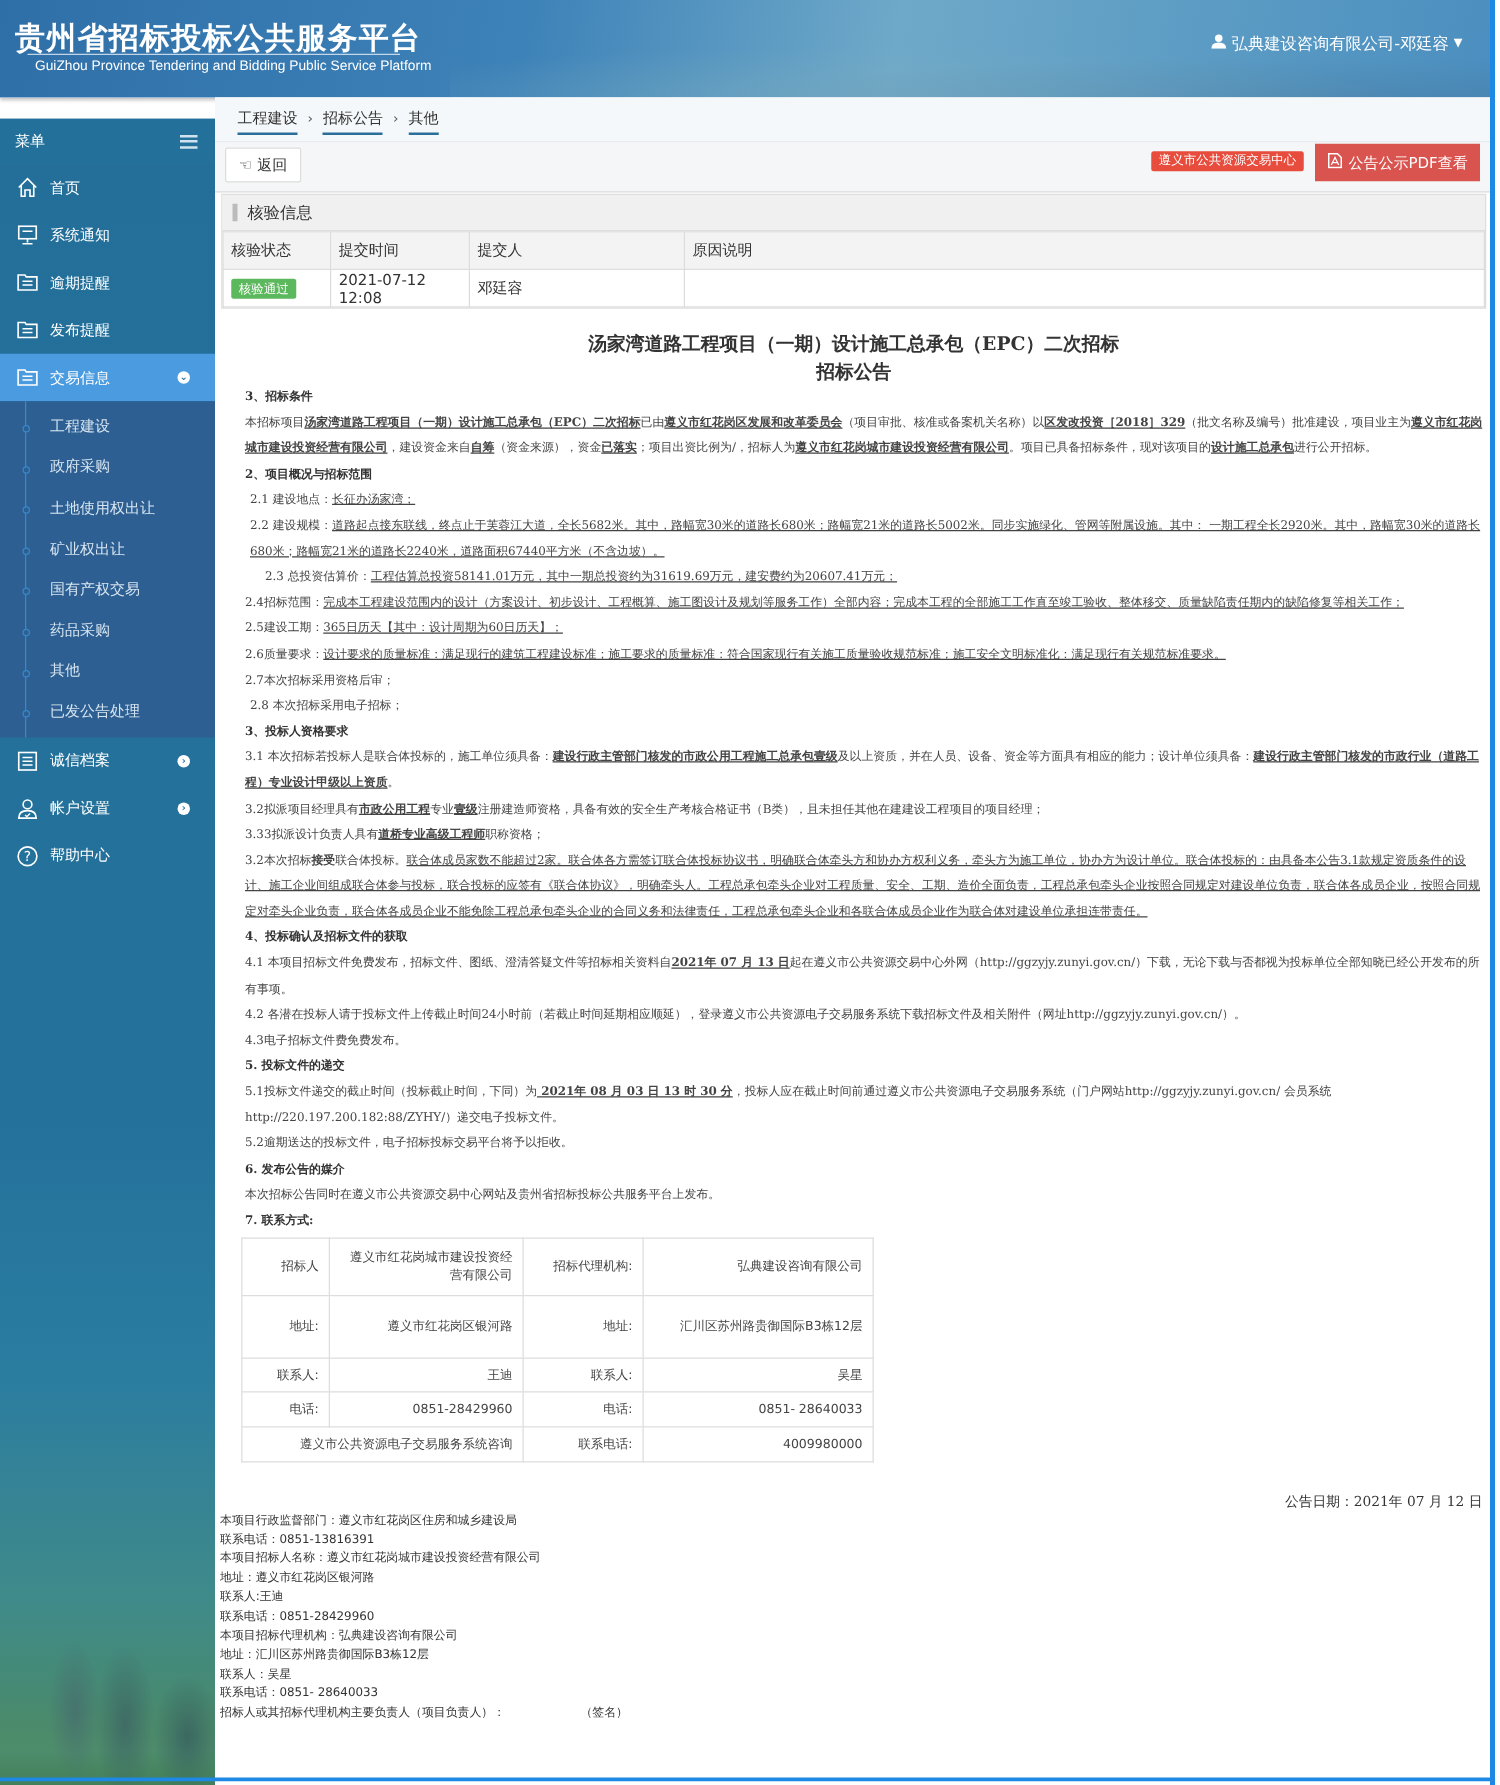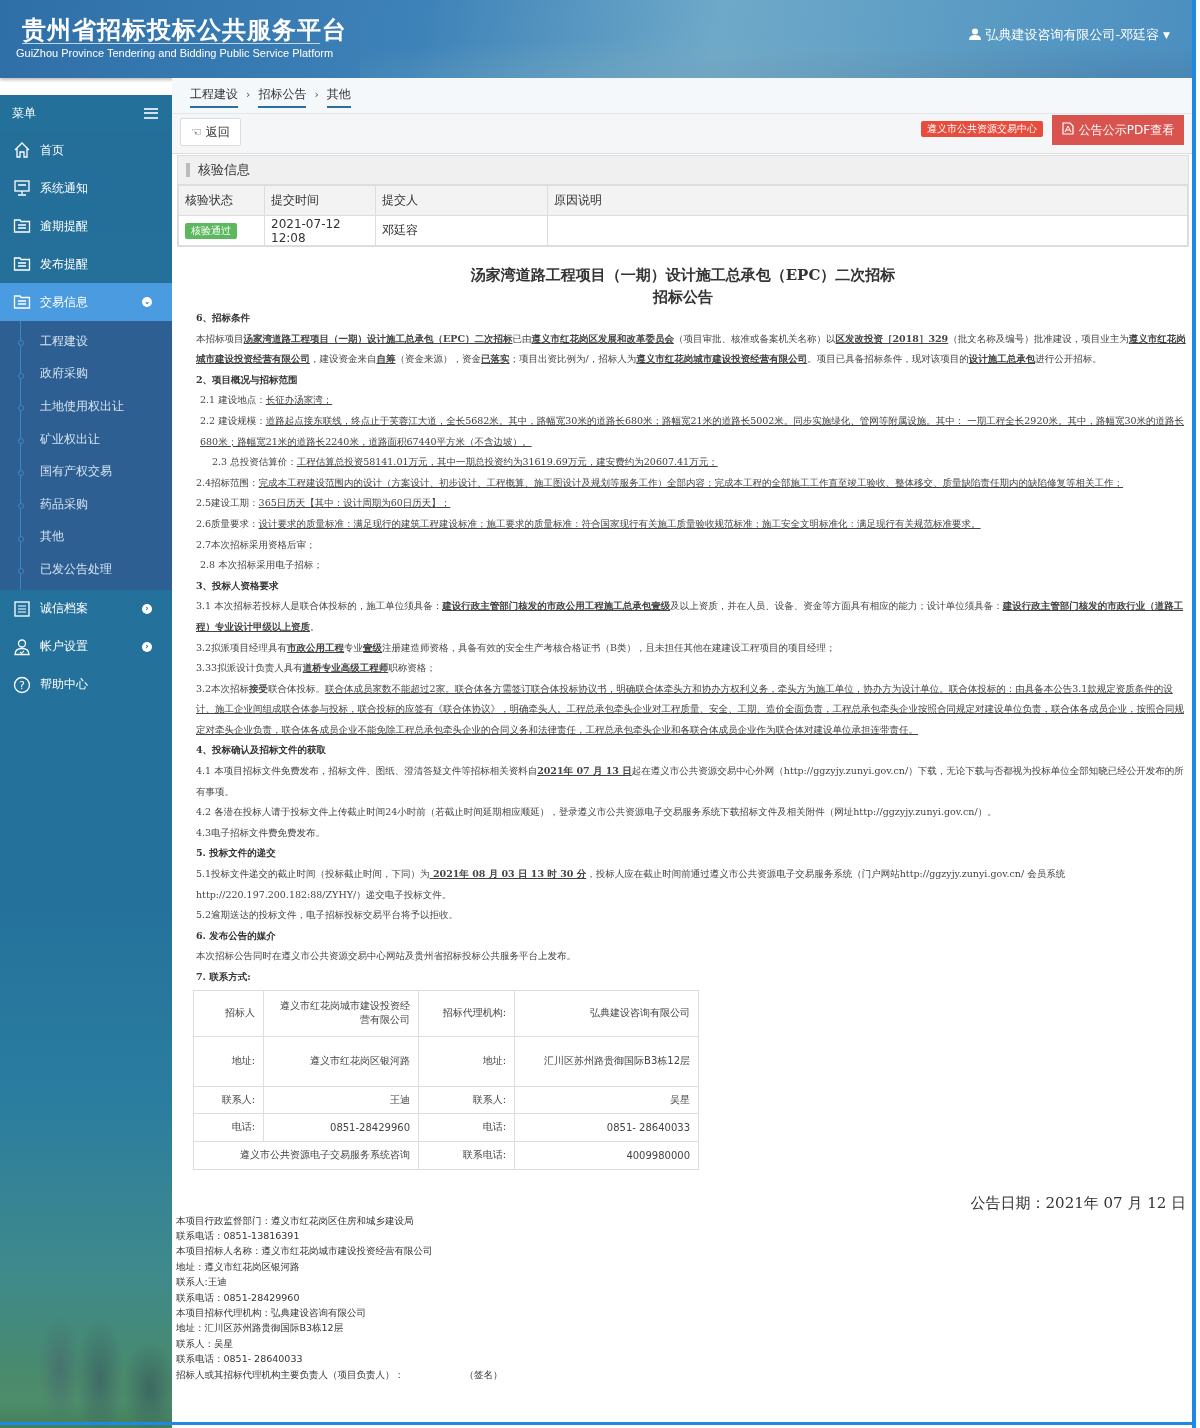--- a/index.html
+++ b/index.html
@@ -12,23 +12,23 @@
   .header {
     position: absolute; left: 0; top: 0; width: 1192px; height: 78px;
     background: linear-gradient(100deg, #2f6fa8 0%, #3d82b8 35%, #6fa9c9 60%, #5c9cc4 80%, #4b8fc0 100%);
     box-shadow: 0 2px 3px rgba(0,0,0,0.25);
   }
   .header .mount {
     position: absolute; left: 360px; top: 30px; width: 832px; height: 48px;
     background: radial-gradient(ellipse at 40% 100%, rgba(120,170,190,0.5), transparent 60%),
                 radial-gradient(ellipse at 85% 110%, rgba(70,120,160,0.5), transparent 50%);
   }
-  .logo-title { position: absolute; left: 22px; top: 14px; color: #fff; font-size: 24px; font-weight: bold; letter-spacing: 1px; }
+  .logo-title { position: absolute; left: 12px; top: 14px; color: #fff; font-size: 24px; font-weight: bold; letter-spacing: 1px; }
   .logo-line { position: absolute; left: 22px; top: 43px; width: 298px; height: 1px; background: rgba(255,255,255,0.7); }
-  .logo-sub { position: absolute; left: 16px; top: 47px; color: #fff; font-size: 11px; font-family: "Liberation Sans", sans-serif; }
+  .logo-sub { position: absolute; left: 28px; top: 47px; color: #fff; font-size: 11px; font-family: "Liberation Sans", sans-serif; }
   .user-menu { position: absolute; right: 22px; top: 26px; color: #fff; font-size: 13px; display: flex; align-items: center; gap: 4px; }
   .user-menu .caret { font-size: 9px; }
 
   
   .frame-right { position: absolute; left: 1192px; top: 0; width: 4px; height: 1428px; background: #1e88e5; }
   .frame-bottom { position: absolute; left: 0; top: 1422px; width: 1196px; height: 3px; background: #1e88e5; }
 
   
   .sidebar {
     position: absolute; left: 0; top: 78px; width: 172px; height: 1344px;
@@ -82,21 +82,21 @@
   .doc-title { text-align: center; font-size: 15px; font-weight: bold; line-height: 22px; color: #333; }
   .doc p { font-size: 9.5px; line-height: 20.6px; color: #444; }
   .doc .ind { padding-left: 20px; }
   .doc .ind2 { padding-left: 24px; }
   .doc .ind3 { padding-left: 36px; }
   .doc .h { font-weight: bold; padding-left: 20px; color: #333; }
   .doc u { text-decoration: underline; }
   .doc b { font-weight: bold; }
   table.contact { border-collapse: collapse; margin-left: 17px; margin-top: 2px; width: 506px; font-family: "DejaVu Sans", sans-serif; text-align: right; }
   table.contact td { border: 1px solid #ddd; font-size: 10px; padding: 0 8px; color: #444; }
-  .pub-date { text-align: right; font-size: 15px; padding-right: 4px; margin-top: 24px; color: #333; }
+  .pub-date { text-align: right; font-size: 11px; padding-right: 4px; margin-top: 24px; color: #333; }
   .footer-info { font-family: "DejaVu Sans", sans-serif; }
   .footer-info div { font-size: 9.5px; line-height: 15.4px; color: #333; }
 </style>
 </head>
 <body>
 
 <div class="header">
   <div class="mount"></div>
   <div class="logo-title">贵州省招标投标公共服务平台</div>
   <div class="logo-line"></div>
@@ -254,21 +254,21 @@
         <td></td>
       </tr>
     </tbody>
       </table>
   </div>
 
   <div class="doc">
     <div class="doc-title">汤家湾道路工程项目（一期）设计施工总承包（EPC）二次招标</div>
     <div class="doc-title">招标公告</div>
 
-    <p class="h">6、招标条件</p>
+    <p class="h">3、招标条件</p>
     <p class="ind"><span>本招标项目</span><u><b>汤家湾道路工程项目（一期）设计施工总承包（EPC）二次招标</b></u><span>已由</span><u><b>遵义市红花岗区发展和改革委员会</b></u><span>（项目审批、核准或备案机关名称）以</span><u><b>区发改投资［2018］329</b></u><span>（批文名称及编号）批准建设，项目业主为</span><u><b>遵义市红花岗城市建设投资经营有限公司</b></u><span>，建设资金来自</span><u><b>自筹</b></u><span>（资金来源），资金</span><u><b>已落实</b></u><span>；项目出资比例为/，招标人为</span><u><b>遵义市红花岗城市建设投资经营有限公司</b></u><span>。项目已具备招标条件，现对该项目的</span><u><b>设计施工总承包</b></u><span>进行公开招标。</span></p>
 
     <p class="h">2、项目概况与招标范围</p>
     <p class="ind2"><span>2.1 建设地点：</span><u>长征办汤家湾；</u></p>
     <p class="ind2"><span>2.2 建设规模：</span><u>道路起点接东联线，终点止于芙蓉江大道，全长5682米。其中，路幅宽30米的道路长680米；路幅宽21米的道路长5002米。同步实施绿化、管网等附属设施。其中： 一期工程全长2920米。其中，路幅宽30米的道路长680米；路幅宽21米的道路长2240米，道路面积67440平方米（不含边坡）。</u></p>
     <p class="ind3"><span>2.3 总投资估算价：</span><u>工程估算总投资58141.01万元，其中一期总投资约为31619.69万元，建安费约为20607.41万元；</u></p>
     <p class="ind"><span>2.4招标范围：</span><u>完成本工程建设范围内的设计（方案设计、初步设计、工程概算、施工图设计及规划等服务工作）全部内容；完成本工程的全部施工工作直至竣工验收、整体移交、质量缺陷责任期内的缺陷修复等相关工作；</u></p>
     <p class="ind"><span>2.5建设工期：</span><u>365日历天【其中：设计周期为60日历天】；</u></p>
     <p class="ind"><span>2.6质量要求：</span><u>设计要求的质量标准：满足现行的建筑工程建设标准；施工要求的质量标准：符合国家现行有关施工质量验收规范标准；施工安全文明标准化：满足现行有关规范标准要求。</u></p>
     <p class="ind">2.7本次招标采用资格后审；</p>

